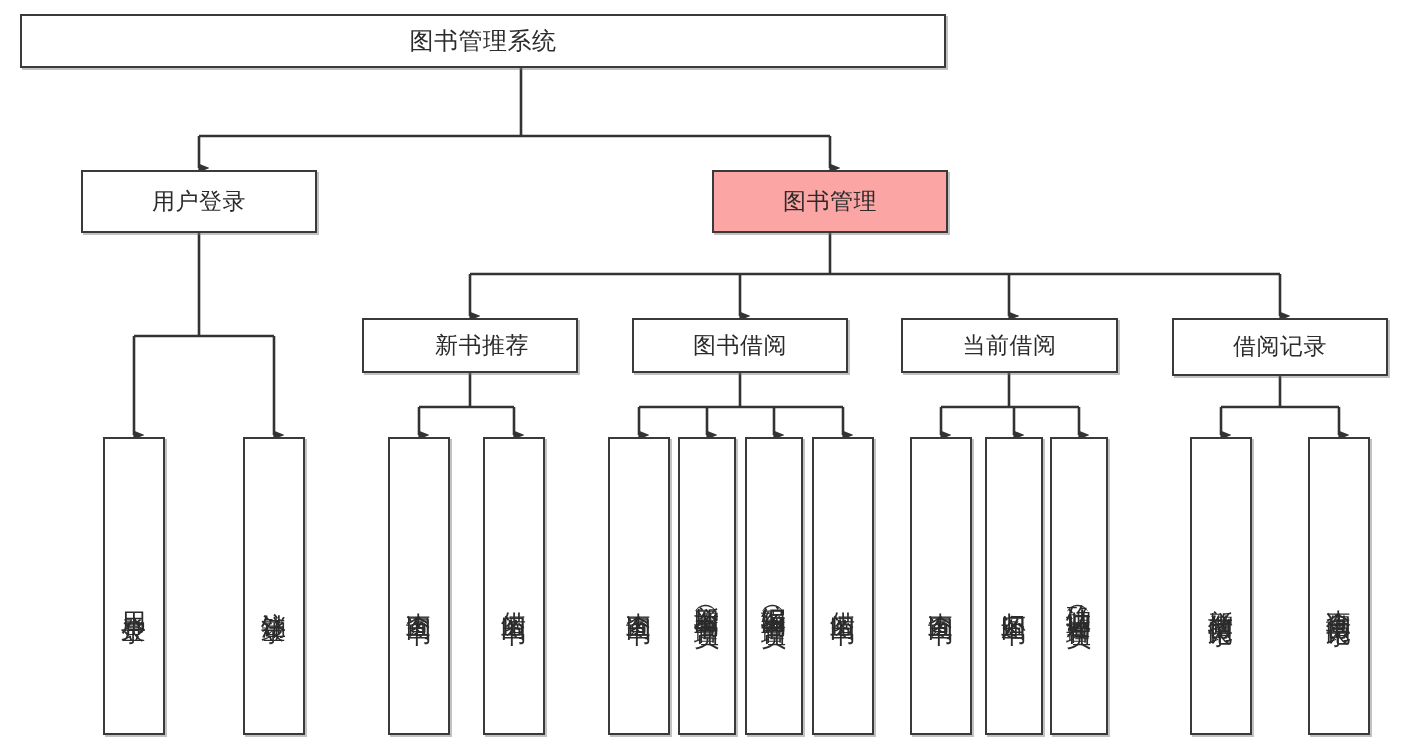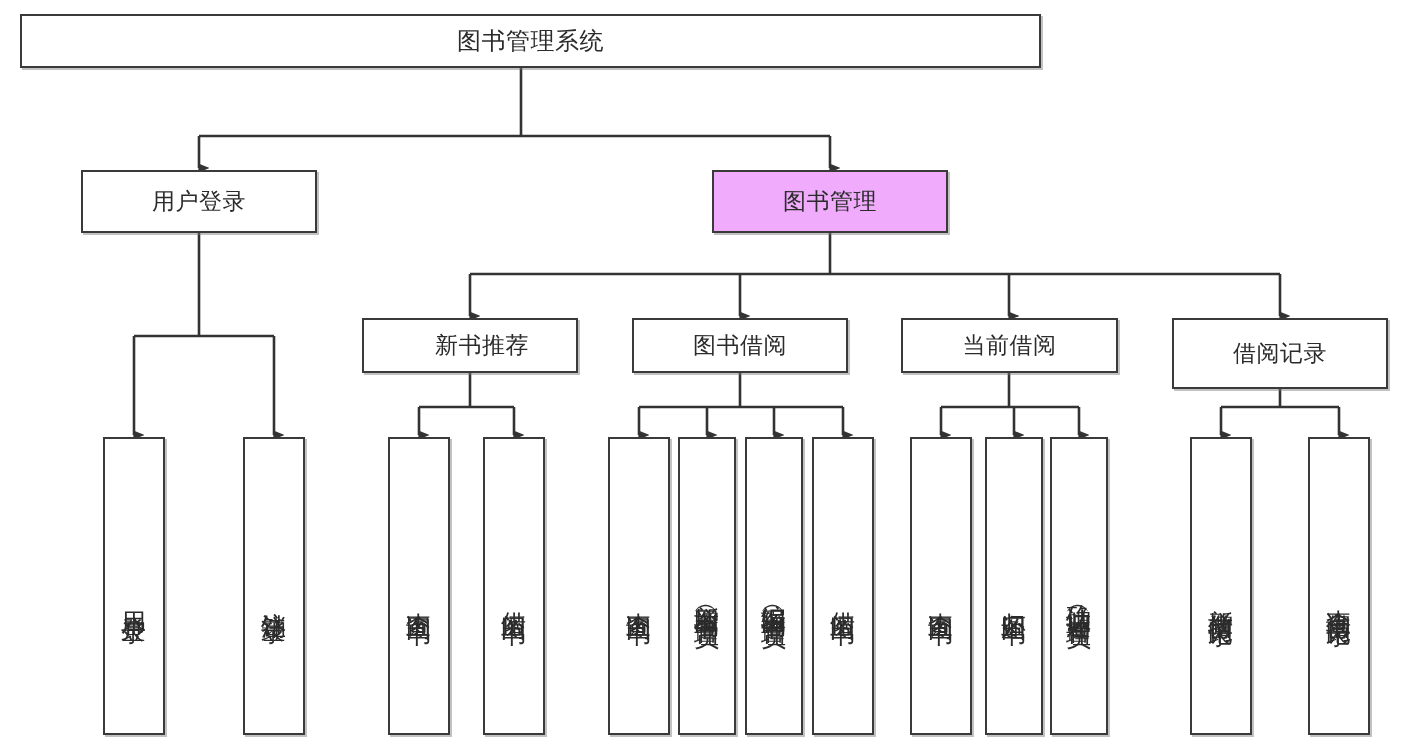--- a/index.html
+++ b/index.html
@@ -58,39 +58,39 @@
         <path d="M941,407 L941,435" stroke="#333333" marker-end="url(#arrowhead)"></path>
         <path d="M1014,407 L1014,435" stroke="#333333" marker-end="url(#arrowhead)"></path>
         <path d="M1079,407 L1079,435" stroke="#333333" marker-end="url(#arrowhead)"></path>
         <path d="M1280,373 L1280,407" stroke="#333333"></path>
         <path d="M1221,407 L1339,407" stroke="#333333"></path>
         <path d="M1221,407 L1221,435" stroke="#333333" marker-end="url(#arrowhead)"></path>
         <path d="M1339,407 L1339,435" stroke="#333333" marker-end="url(#arrowhead)"></path>
       </g>
   </svg>
   <div id="nodes-layer">
-      <div class="node h root" style="left: 20px; top: 14px; width: 1021px; height: 54px; border-color: rgb(58, 58, 58); background: rgb(255, 255, 255);">
+      <div class="node h root" style="left: 20px; top: 14px; width: 926px; height: 54px; border-color: rgb(58, 58, 58); background: rgb(255, 255, 255);">
         <div class="lbl" style="color: rgb(43, 43, 43);">图书管理系统</div>
       </div>
       <div class="node h" style="left: 81px; top: 170px; width: 236px; height: 63px; border-color: rgb(58, 58, 58); background: rgb(255, 255, 255);">
         <div class="lbl" style="color: rgb(43, 43, 43);">用户登录</div>
       </div>
-      <div class="node h" style="left: 712px; top: 170px; width: 236px; height: 63px; border-color: rgb(58, 58, 58); background: #f0abfc;">
+      <div class="node h" style="left: 712px; top: 170px; width: 236px; height: 63px; border-color: rgb(58, 58, 58); background: #fca5a5;">
         <div class="lbl" style="color: rgb(43, 43, 43);">图书管理</div>
       </div>
       <div class="node h" style="left: 362px; top: 318px; width: 216px; height: 55px; border-color: rgb(58, 58, 58); background: rgb(255, 255, 255);">
         <div class="lbl" style="color: rgb(43, 43, 43); padding-left: 12px;">新书推荐</div>
       </div>
       <div class="node h" style="left: 632px; top: 318px; width: 216px; height: 55px; border-color: rgb(58, 58, 58); background: rgb(255, 255, 255);">
         <div class="lbl" style="color: rgb(43, 43, 43);">图书借阅</div>
       </div>
       <div class="node h" style="left: 901px; top: 318px; width: 217px; height: 55px; border-color: rgb(58, 58, 58); background: rgb(255, 255, 255);">
         <div class="lbl" style="color: rgb(43, 43, 43);">当前借阅</div>
       </div>
-      <div class="node h" style="left: 1172px; top: 318px; width: 216px; height: 71px; border-color: rgb(58, 58, 58); background: rgb(255, 255, 255);">
+      <div class="node h" style="left: 1172px; top: 318px; width: 216px; height: 58px; border-color: rgb(58, 58, 58); background: rgb(255, 255, 255);">
         <div class="lbl" style="color: rgb(43, 43, 43);">借阅记录</div>
       </div>
       <div class="node v" style="left: 103px; top: 437px; width: 62px; height: 298px; border-color: rgb(58, 58, 58); background: rgb(255, 255, 255);">
         <div class="lbl" style="color: rgb(43, 43, 43);">用户登录</div>
       </div>
       <div class="node v" style="left: 243px; top: 437px; width: 62px; height: 298px; border-color: rgb(58, 58, 58); background: rgb(255, 255, 255);">
         <div class="lbl" style="color: rgb(43, 43, 43);">注销登录</div>
       </div>
       <div class="node v" style="left: 388px; top: 437px; width: 62px; height: 298px; border-color: rgb(58, 58, 58); background: rgb(255, 255, 255);">
         <div class="lbl" style="color: rgb(43, 43, 43);">查询图书</div>

